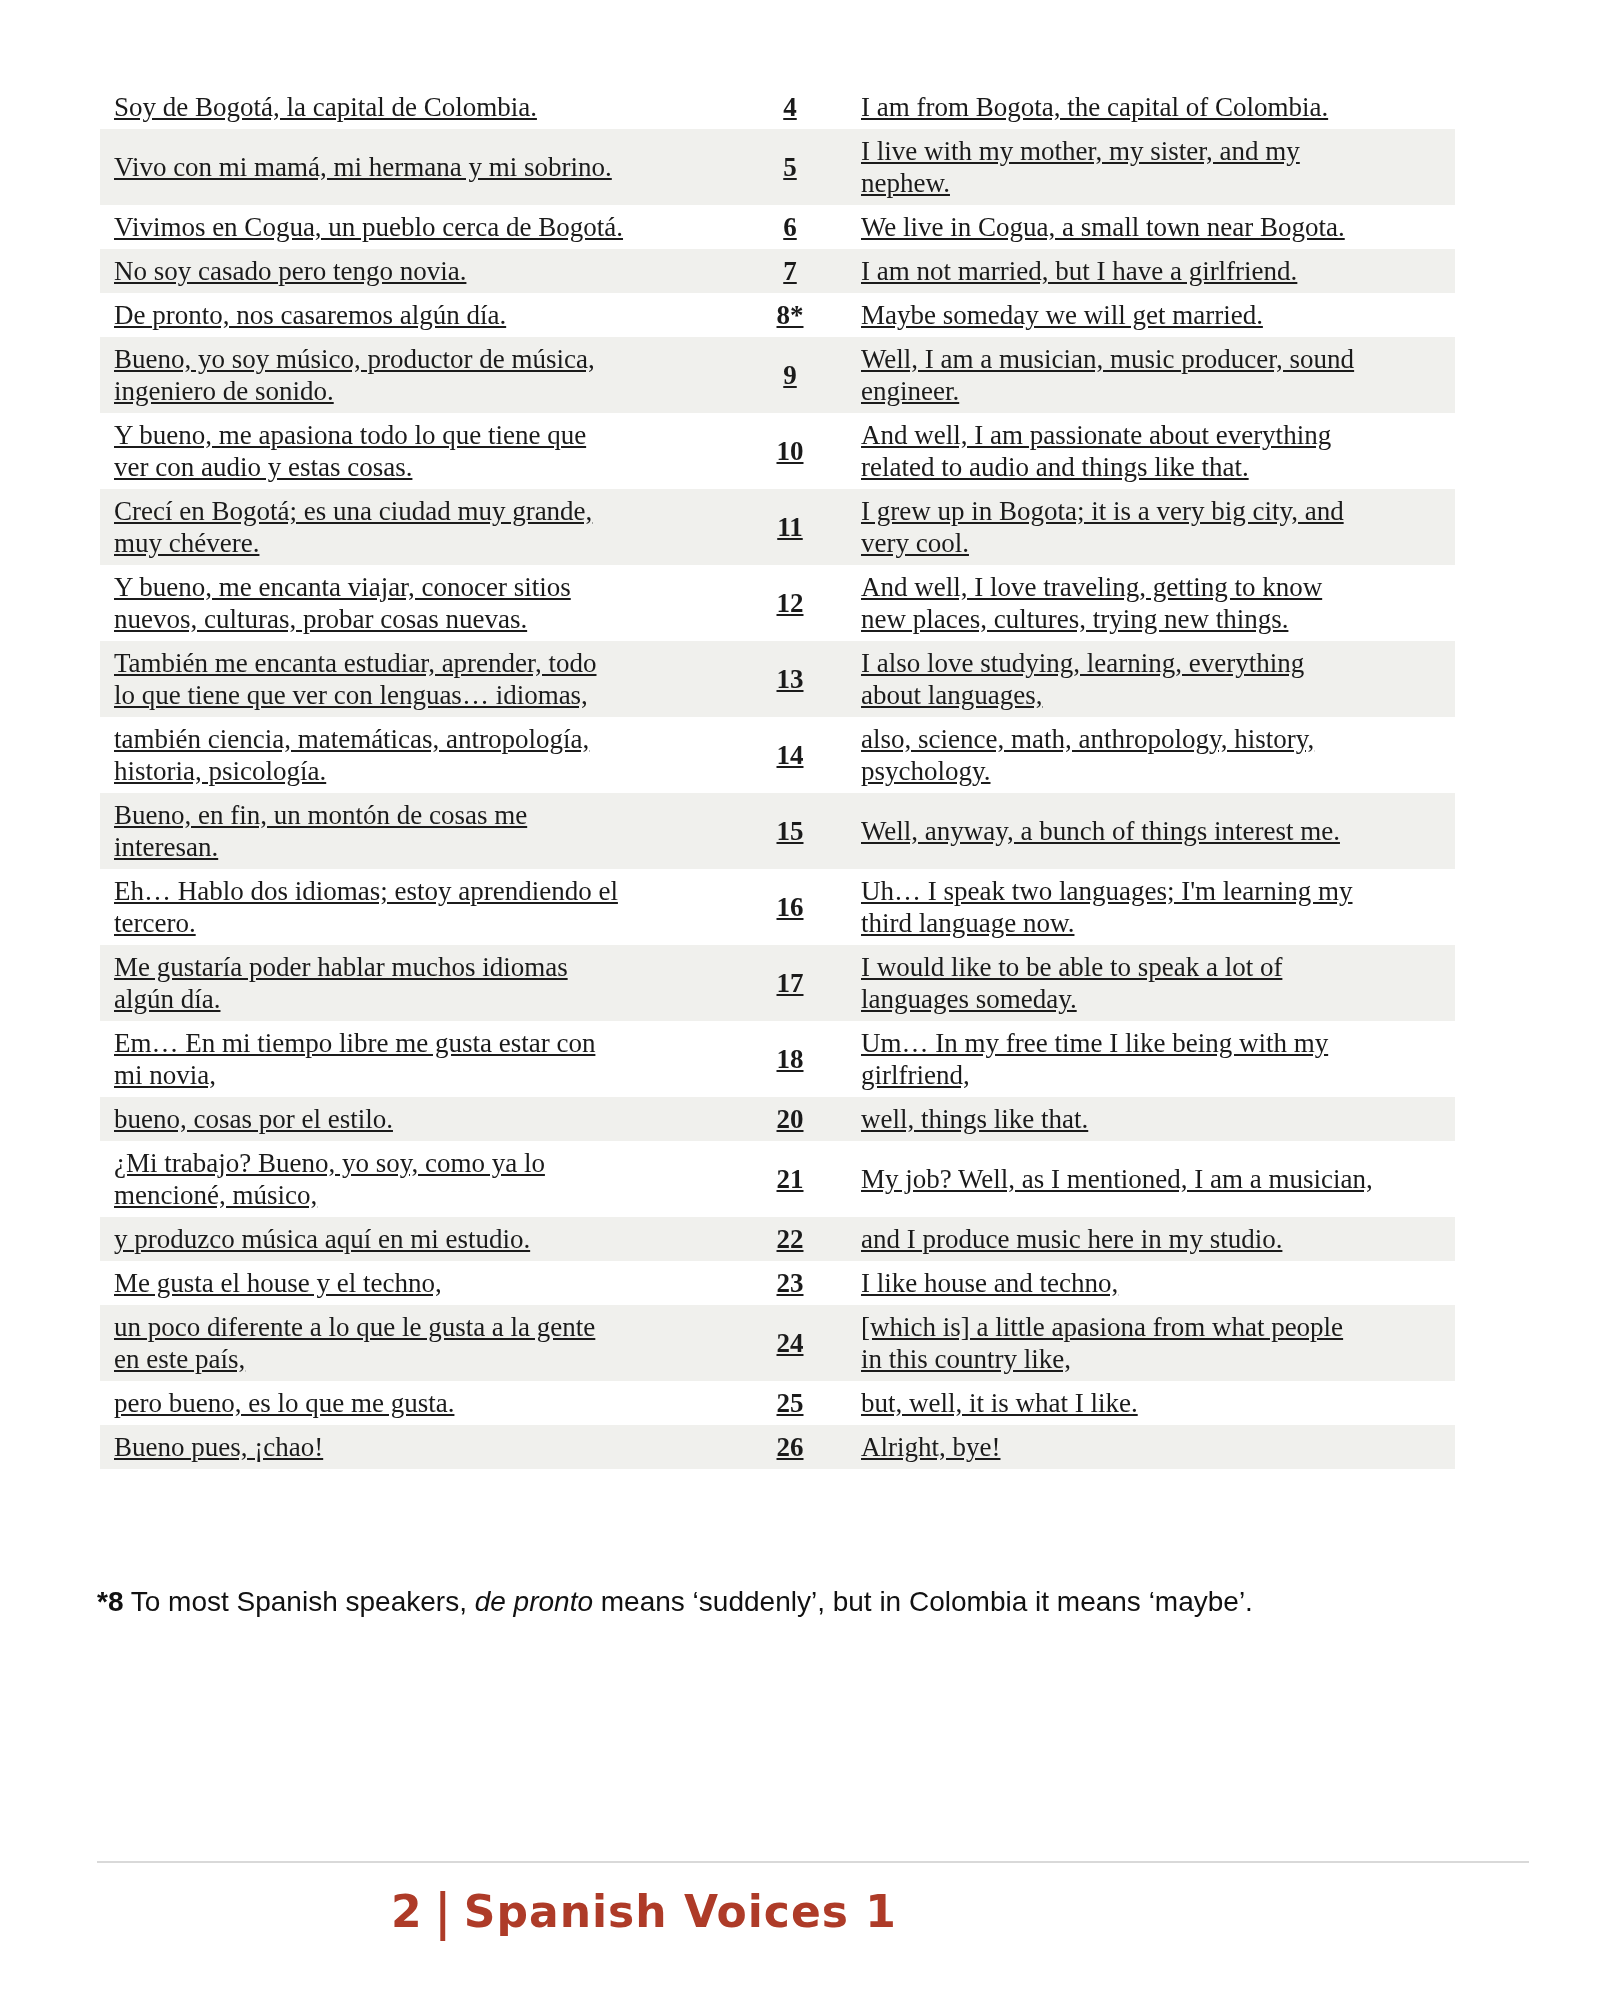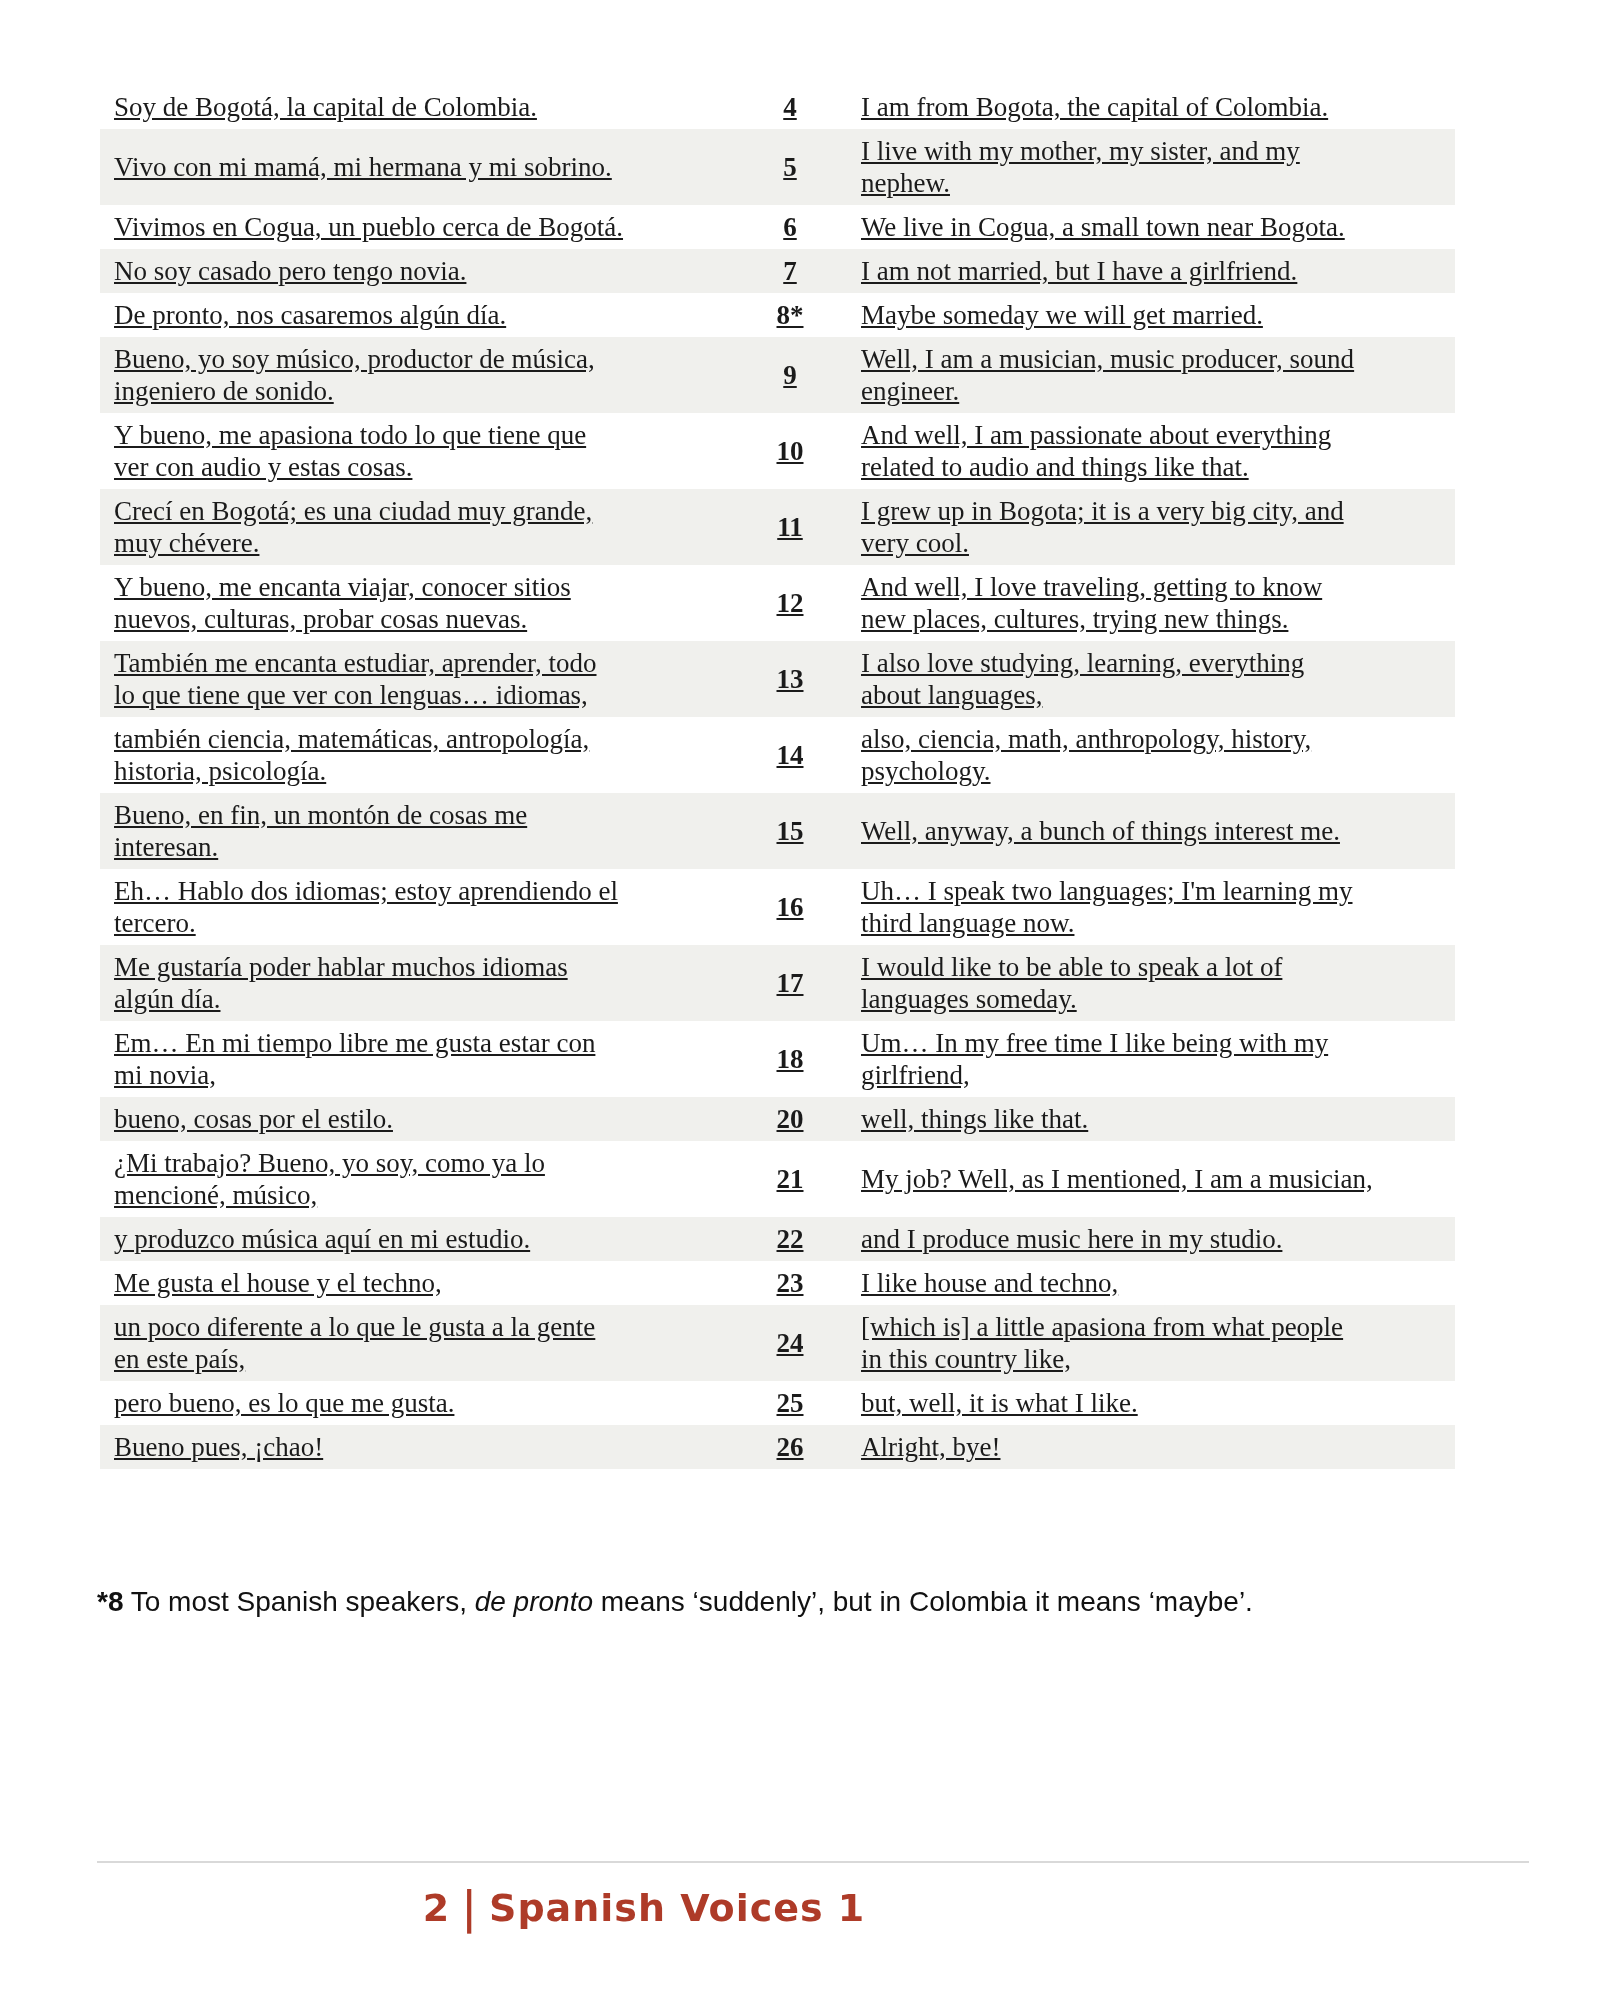--- a/index.html
+++ b/index.html
@@ -59,21 +59,21 @@
     border-top: 2px solid #d9d9d9;
     margin: 0;
   }
   .page-footer {
     position: absolute;
     left: 0; top: 1886px;
     width: 1288px;
     text-align: center;
     font-family: "DejaVu Sans", sans-serif;
     font-weight: bold;
-    font-size: 38px;
+    font-size: 44px;
     letter-spacing: 1px;
     color: #ae3b28;
   }
   .page-footer .sep {
     display: inline-block;
     margin: 0 12px;
     transform: scaleY(1.15);
   }
 </style>
 </head>
@@ -146,21 +146,21 @@
           <td class="es">También me encanta estudiar, aprender, todo
 lo que tiene que ver con lenguas… idiomas,</td>
           <td class="num">13</td>
           <td class="en">I also love studying, learning, everything
 about languages,</td>
         </tr>
         <tr class="row">
           <td class="es">también ciencia, matemáticas, antropología,
 historia, psicología.</td>
           <td class="num">14</td>
-          <td class="en">also, ciencia, math, anthropology, history,
+          <td class="en">also, science, math, anthropology, history,
 psychology.</td>
         </tr>
         <tr class="row">
           <td class="es">Bueno, en fin, un montón de cosas me
 interesan.</td>
           <td class="num">15</td>
           <td class="en">Well, anyway, a bunch of things interest me.</td>
         </tr>
         <tr class="row">
           <td class="es">Eh… Hablo dos idiomas; estoy aprendiendo el

